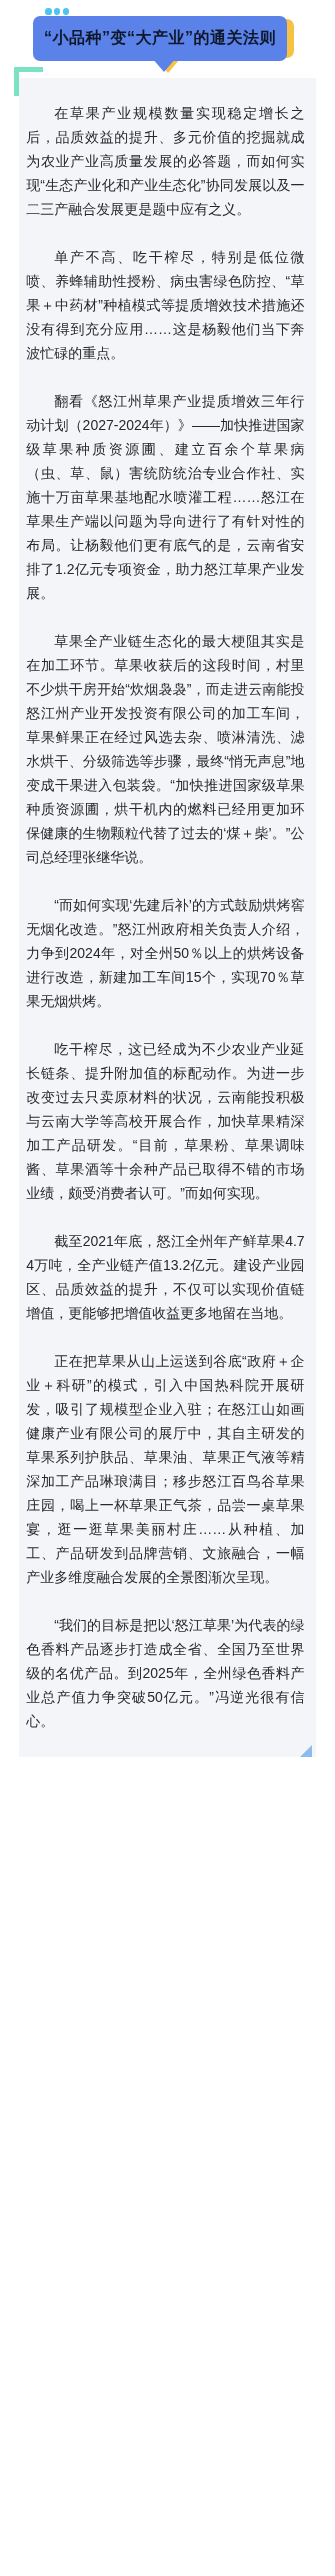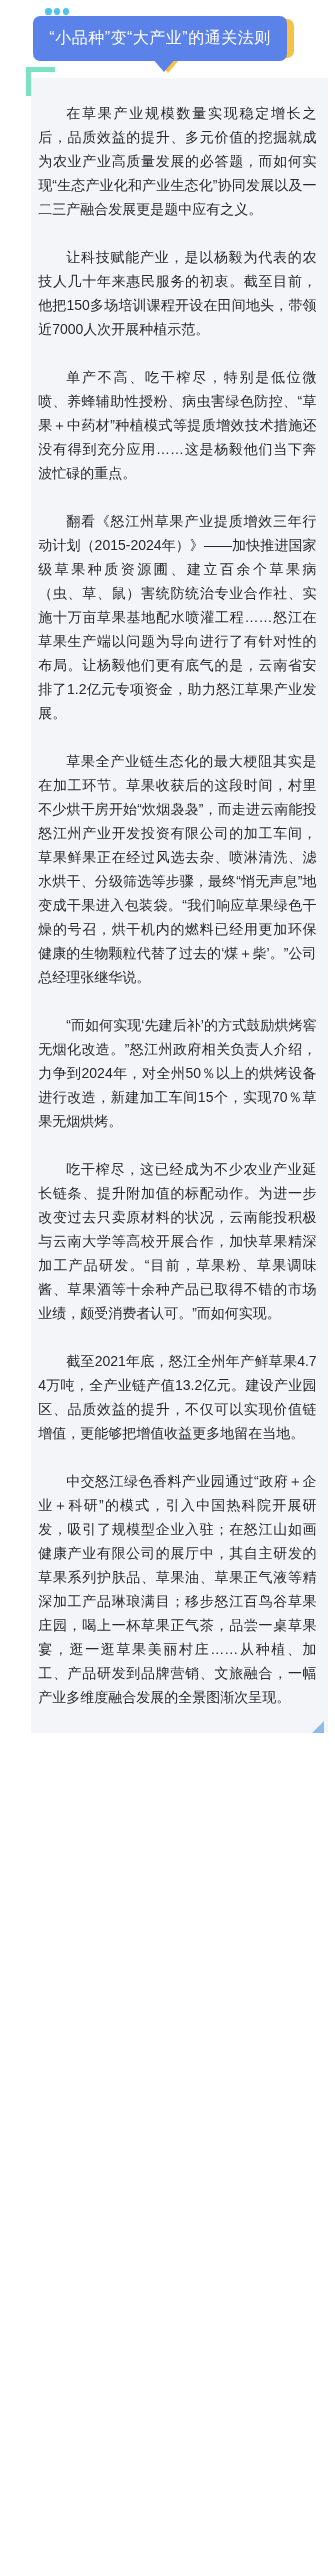--- a/index.html
+++ b/index.html
@@ -8,30 +8,30 @@
 
   
   .banner-area{position:relative;height:78px;}
   .dots{position:absolute;left:45px;top:8.3px;display:flex;gap:2.1px;z-index:3;}
   .dot{width:6.7px;height:6.7px;border-radius:50%;background:var(--dot-blue,#4ec3f0);}
   .banner-tab{position:absolute;left:40px;top:18.6px;width:254px;height:39px;
     border-radius:7.2px;background:var(--accent-yellow,#f6c243);z-index:1;}
   .banner{position:absolute;left:33px;top:15.5px;width:254px;height:45px;z-index:2;
     background:var(--banner-blue,#5b82e8);border-radius:7.2px;
     display:flex;align-items:center;justify-content:center;}
-  .banner-title{margin:0;font-size:16px;line-height:1;color:#ffffff;font-weight:normal;letter-spacing:0.5px;}
+  .banner-title{margin:0;font-size:16px;line-height:1;color:#0f172a;font-weight:bold;letter-spacing:0.5px;}
   .pointer-yellow{position:absolute;top:59px;left:156px;width:0;height:0;z-index:1;
     border-left:12px solid transparent;border-right:12px solid transparent;
     border-top:14px solid var(--accent-yellow,#f6c243);}
   .pointer-blue{position:absolute;top:58px;left:152px;width:0;height:0;z-index:2;
     border-left:12px solid transparent;border-right:12px solid transparent;
     border-top:14px solid var(--banner-blue,#5b82e8);}
 
   
-  .content-box{position:relative;margin-left:31px;width:297px;box-sizing:border-box;
+  .content-box{position:relative;margin-left:19px;width:297px;box-sizing:border-box;
     background:var(--box-bg,#f3f5f8);padding:23px 11.4px 24px 7.2px;}
   .corner-bracket{position:absolute;left:-4.6px;top:-11.4px;width:24px;height:24px;
     border-top:5.2px solid var(--bracket-mint,#7de2c3);
     border-left:5.2px solid var(--bracket-mint,#7de2c3);}
   .corner-fold{position:absolute;right:4.1px;bottom:0;width:0;height:0;
     border-left:12px solid transparent;
     border-bottom:12px solid var(--fold-blue,#8cbcee);}
   .article-body{position:relative;}
   .para{margin:0 0 24px 0;font-size:14px;line-height:24px;
     color:var(--text-color,#26282c);text-align:justify;text-indent:2em;
@@ -54,26 +54,26 @@
       <h1 class="banner-title">“小品种”变“大产业”的通关法则</h1>
     </div>
     <div class="pointer-yellow"></div>
     <div class="pointer-blue"></div>
   </div>
 
   <div class="content-box">
     <div class="corner-bracket"></div>
     <div class="article-body">
         <p class="para">在草果产业规模数量实现稳定增长之后，品质效益的提升、多元价值的挖掘就成为农业产业高质量发展的必答题，而如何实现“生态产业化和产业生态化”协同发展以及一二三产融合发展更是题中应有之义。</p>
-        <p class="para">让科技赋能产业，是以杨毅为代表的农技人几十年来惠民服务的初衷。截至目前，他把150多场培训课程开设在田间地头，带领近7000人次开展种植示范。</p>
         <p class="para">单产不高、吃干榨尽，特别是低位微喷、养蜂辅助性授粉、病虫害绿色防控、“草果＋中药材”种植模式等提质增效技术措施还没有得到充分应用……这是杨毅他们当下奔波忙碌的重点。</p>
-        <p class="para">翻看《怒江州草果产业提质增效三年行动计划（2015-2024年）》——加快推进国家级草果种质资源圃、建立百余个草果病（虫、草、鼠）害统防统治专业合作社、实施十万亩草果基地配水喷灌工程……怒江在草果生产端以问题为导向进行了有针对性的布局。让杨毅他们更有底气的是，云南省安排了1.2亿元专项资金，助力怒江草果产业发展。</p>
-        <p class="para">草果全产业链生态化的最大梗阻其实是在加工环节。草果收获后的这段时间，村里不少烘干房开始“炊烟袅袅”，而走进云南能投怒江州产业开发投资有限公司的加工车间，草果鲜果正在经过风选去杂、喷淋清洗、滤水烘干、分级筛选等步骤，最终“悄无声息”地变成干果进入包装袋。“我们响应草果绿色干燥的号召，烘干机内的燃料已经用更加环保健康的生物颗粒代替了过去的‘煤＋柴’。”公司总经理张继华说。</p>
+        <p class="para">翻看《怒江州草果产业提质增效三年行动计划（2027-2024年）》——加快推进国家级草果种质资源圃、建立百余个草果病（虫、草、鼠）害统防统治专业合作社、实施十万亩草果基地配水喷灌工程……怒江在草果生产端以问题为导向进行了有针对性的布局。让杨毅他们更有底气的是，云南省安排了1.2亿元专项资金，助力怒江草果产业发展。</p>
+        <p class="para">草果全产业链生态化的最大梗阻其实是在加工环节。草果收获后的这段时间，村里不少烘干房开始“炊烟袅袅”，而走进云南能投怒江州产业开发投资有限公司的加工车间，草果鲜果正在经过风选去杂、喷淋清洗、滤水烘干、分级筛选等步骤，最终“悄无声息”地变成干果进入包装袋。“加快推进国家级草果种质资源圃，烘干机内的燃料已经用更加环保健康的生物颗粒代替了过去的‘煤＋柴’。”公司总经理张继华说。</p>
         <p class="para">“而如何实现‘先建后补’的方式鼓励烘烤窖无烟化改造。”怒江州政府相关负责人介绍，力争到2024年，对全州50％以上的烘烤设备进行改造，新建加工车间15个，实现70％草果无烟烘烤。</p>
         <p class="para">吃干榨尽，这已经成为不少农业产业延长链条、提升附加值的标配动作。为进一步改变过去只卖原材料的状况，云南能投积极与云南大学等高校开展合作，加快草果精深加工产品研发。“目前，草果粉、草果调味酱、草果酒等十余种产品已取得不错的市场业绩，颇受消费者认可。”而如何实现。</p>
         <p class="para">截至2021年底，怒江全州年产鲜草果4.74万吨，全产业链产值13.2亿元。建设产业园区、品质效益的提升，不仅可以实现价值链增值，更能够把增值收益更多地留在当地。</p>
-        <p class="para">中交怒江绿色香料产业园通过“政府＋企业＋科研”的模式，引入中国热科院开展研发，吸引了规模型企业入驻；在怒江山如画健康产业有限公司的展厅中，其自主研发的草果系列护肤品、草果油、草果正气液等精深加工产品琳琅满目；移步怒江百鸟谷草果庄园，喝上一杯草果正气茶，品尝一桌草果宴，逛一逛草果美丽村庄……从种植、加工、产品研发到品牌营销、文旅融合，一幅产业多维度融合发展的全景图渐次呈现。</p>
+        <p class="para">正在把草果从山上运送到谷底“政府＋企业＋科研”的模式，引入中国热科院开展研发，吸引了规模型企业入驻；在怒江山如画健康产业有限公司的展厅中，其自主研发的草果系列护肤品、草果油、草果正气液等精深加工产品琳琅满目；移步怒江百鸟谷草果庄园，喝上一杯草果正气茶，品尝一桌草果宴，逛一逛草果美丽村庄……从种植、加工、产品研发到品牌营销、文旅融合，一幅产业多维度融合发展的全景图渐次呈现。</p>
+        <p class="para">“我们的目标是把以‘怒江草果’为代表的绿色香料产品逐步打造成全省、全国乃至世界级的名优产品。到2025年，全州绿色香料产业总产值力争突破50亿元。”冯逆光很有信心。</p>
       </div>
     <div class="corner-fold"></div>
   </div>
 
 </div>
 
 
 </body></html>

